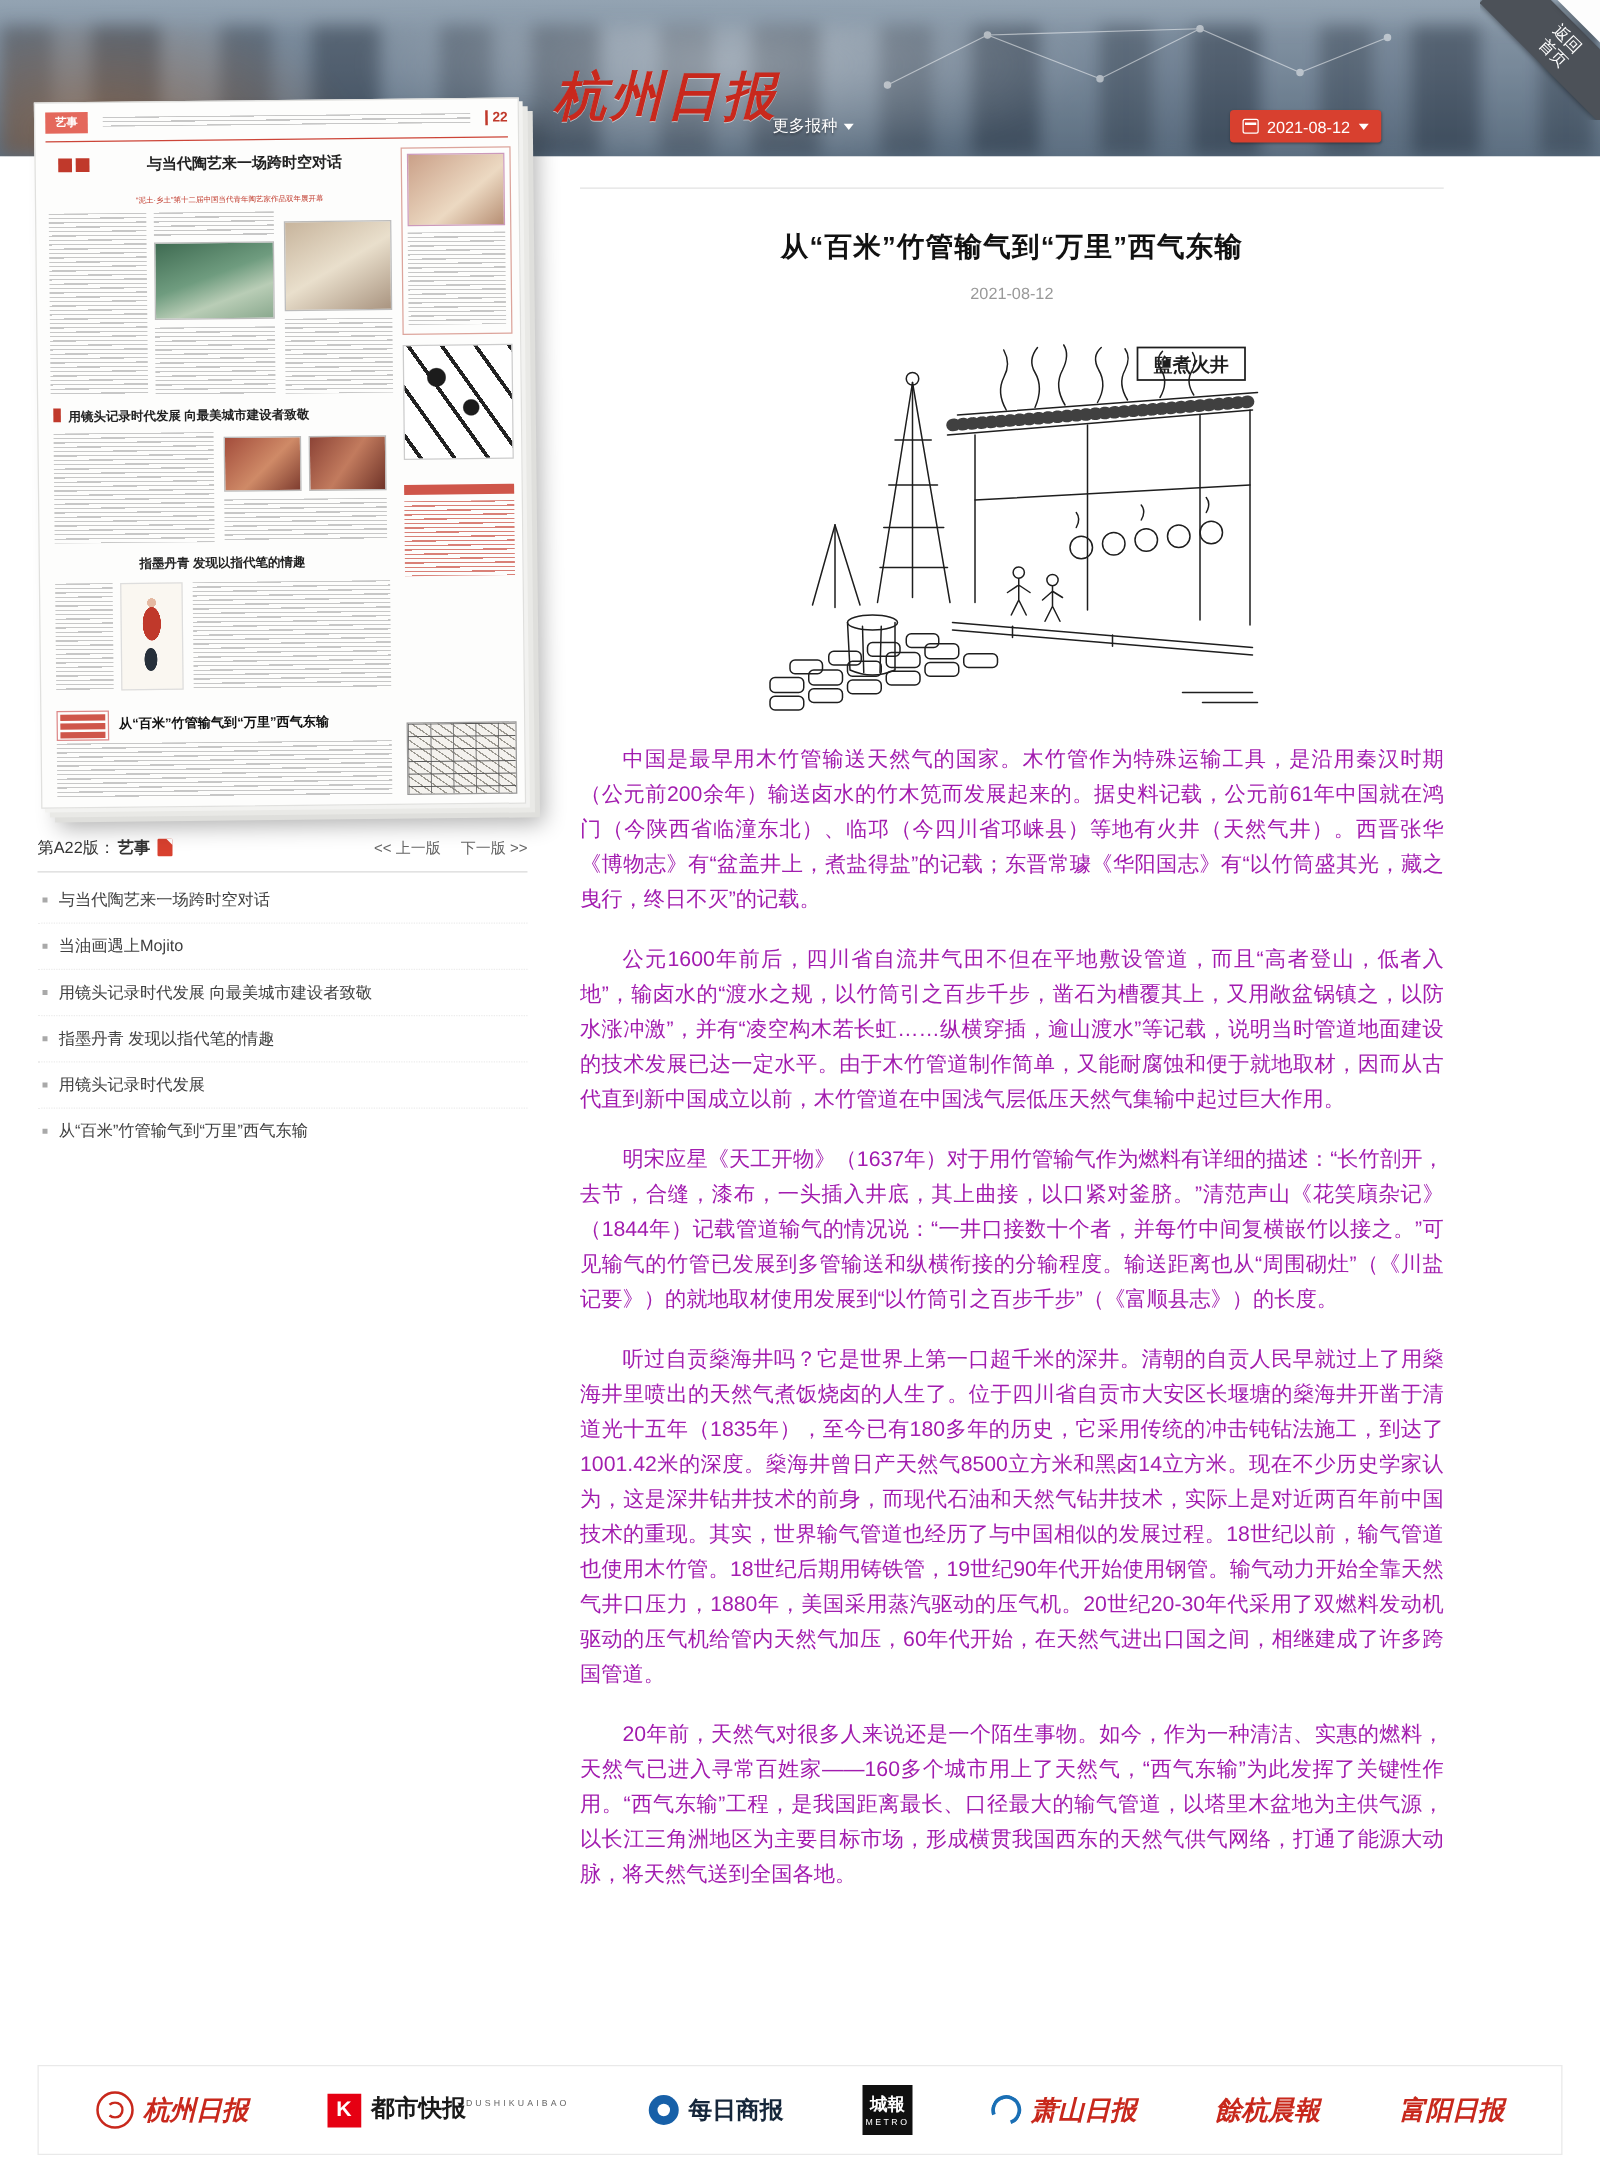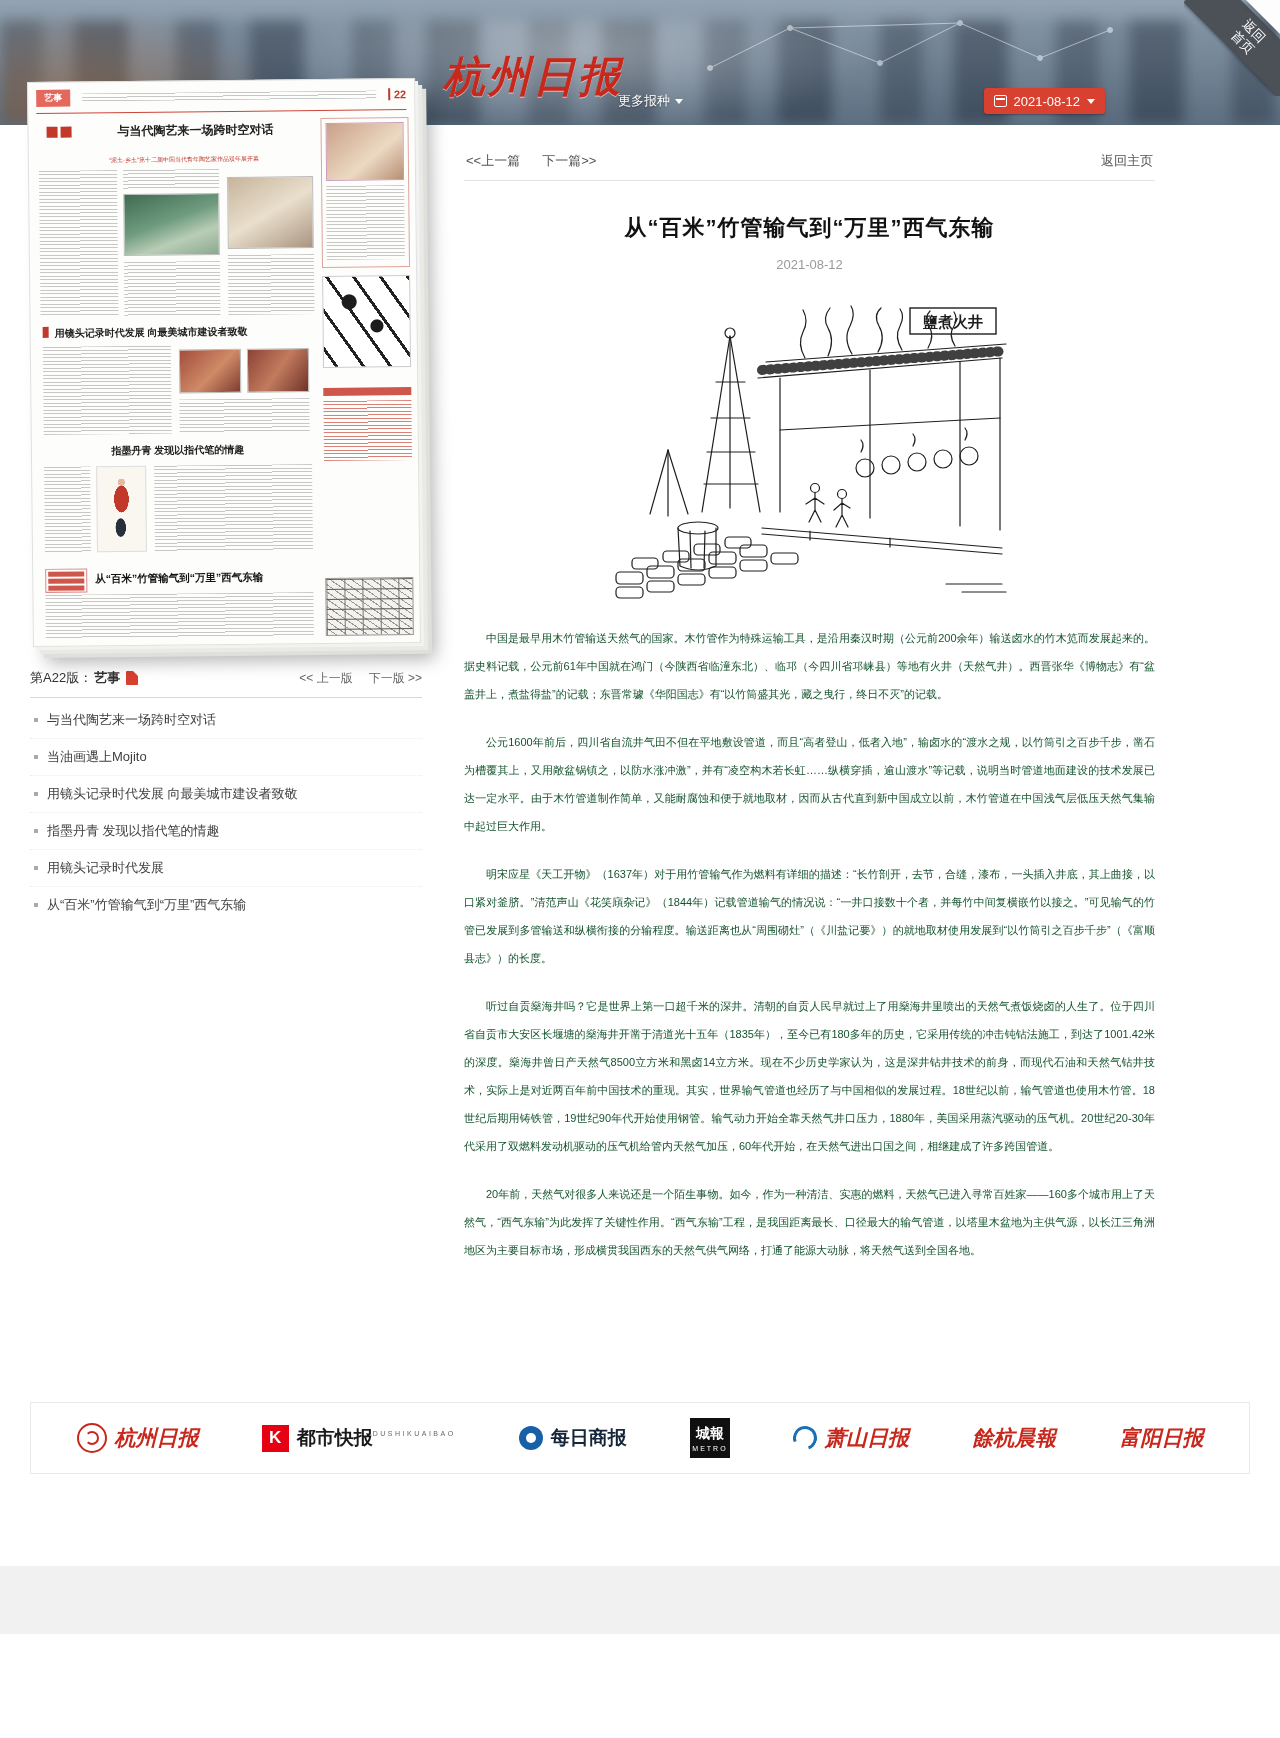--- a/index.html
+++ b/index.html
@@ -152,21 +152,21 @@
   
   .art-nav { display: flex; justify-content: space-between; font-size: 13px; color: #555; padding: 2px 2px 10px; }
   .art-nav .left-links { display: flex; gap: 22px; }
   .art-nav span { cursor: pointer; }
   .art-hr { border: none; border-top: 1px solid #e2e2e2; }
   .art-title { margin-top: 32px; text-align: center; font-size: 22px; font-weight: bold; color: #111; letter-spacing: 1px; }
   .art-date { margin-top: 14px; text-align: center; font-size: 13px; color: #999; }
   .art-figure { width: 400px; margin: 28px auto 10px; position: relative; text-align: center; }
   .art-figure svg { display: block; }
   .art-body { margin-top: 24px; }
-  .art-body p { font-size: 11px; line-height: 28px; color: #14532d; text-align: justify; text-indent: 2em; margin-bottom: 20px; }
+  .art-body p { font-size: 17px; line-height: 28px; color: #a21caf; text-align: justify; text-indent: 2em; margin-bottom: 20px; }
 
   
   .logo-strip { margin: 118px 30px 0; border: 1px solid #e9e9e9; padding: 15px 14px;
     display: flex; align-items: center; justify-content: space-around; background: #fff; }
   .f-logo { display: flex; align-items: center; gap: 8px; cursor: pointer; }
   .serif-red { font-family: "DejaVu Serif", serif; font-style: italic; font-weight: bold; color: #c8281c; font-size: 21px; white-space: nowrap; }
   .serif-dark { font-family: "DejaVu Serif", serif; font-weight: bold; color: #15263a; font-size: 19px; white-space: nowrap; }
   .hz-circle { width: 30px; height: 30px; border: 2px solid #c8281c; border-radius: 50%; position: relative; flex: 0 0 auto; }
   .hz-circle i { position: absolute; inset: 6px; border: 2px solid #c8281c; border-radius: 50%; border-left-color: transparent; display: block; }
   .k-badge { width: 27px; height: 27px; background: #e60012; color: #fff; font-weight: bold; font-size: 17px;
@@ -318,27 +318,20 @@
             <span>用镜头记录时代发展</span>
           </li>
         <li>
             <span class="bullet-sq"></span>
             <span>从“百米”竹管输气到“万里”西气东输</span>
           </li>
       </ul>
     </aside>
 
     <main class="main-col">
-      <div class="art-nav">
-        <div class="left-links">
-          <span>&lt;&lt;上一篇</span>
-          <span>下一篇&gt;&gt;</span>
-        </div>
-        <span>返回主页</span>
-      </div>
       <hr class="art-hr">
 
       <h1 class="art-title">从“百米”竹管输气到“万里”西气东输</h1>
       <div class="art-date">2021-08-12</div>
 
       <figure class="art-figure">
         <svg width="400" height="300" viewBox="0 0 400 300">
           <g stroke="#1e1e1e" stroke-width="1.2" fill="none" stroke-linecap="round">
 
             <rect x="300" y="8" width="86" height="26" fill="#ffffff" stroke-width="1.4"></rect>

